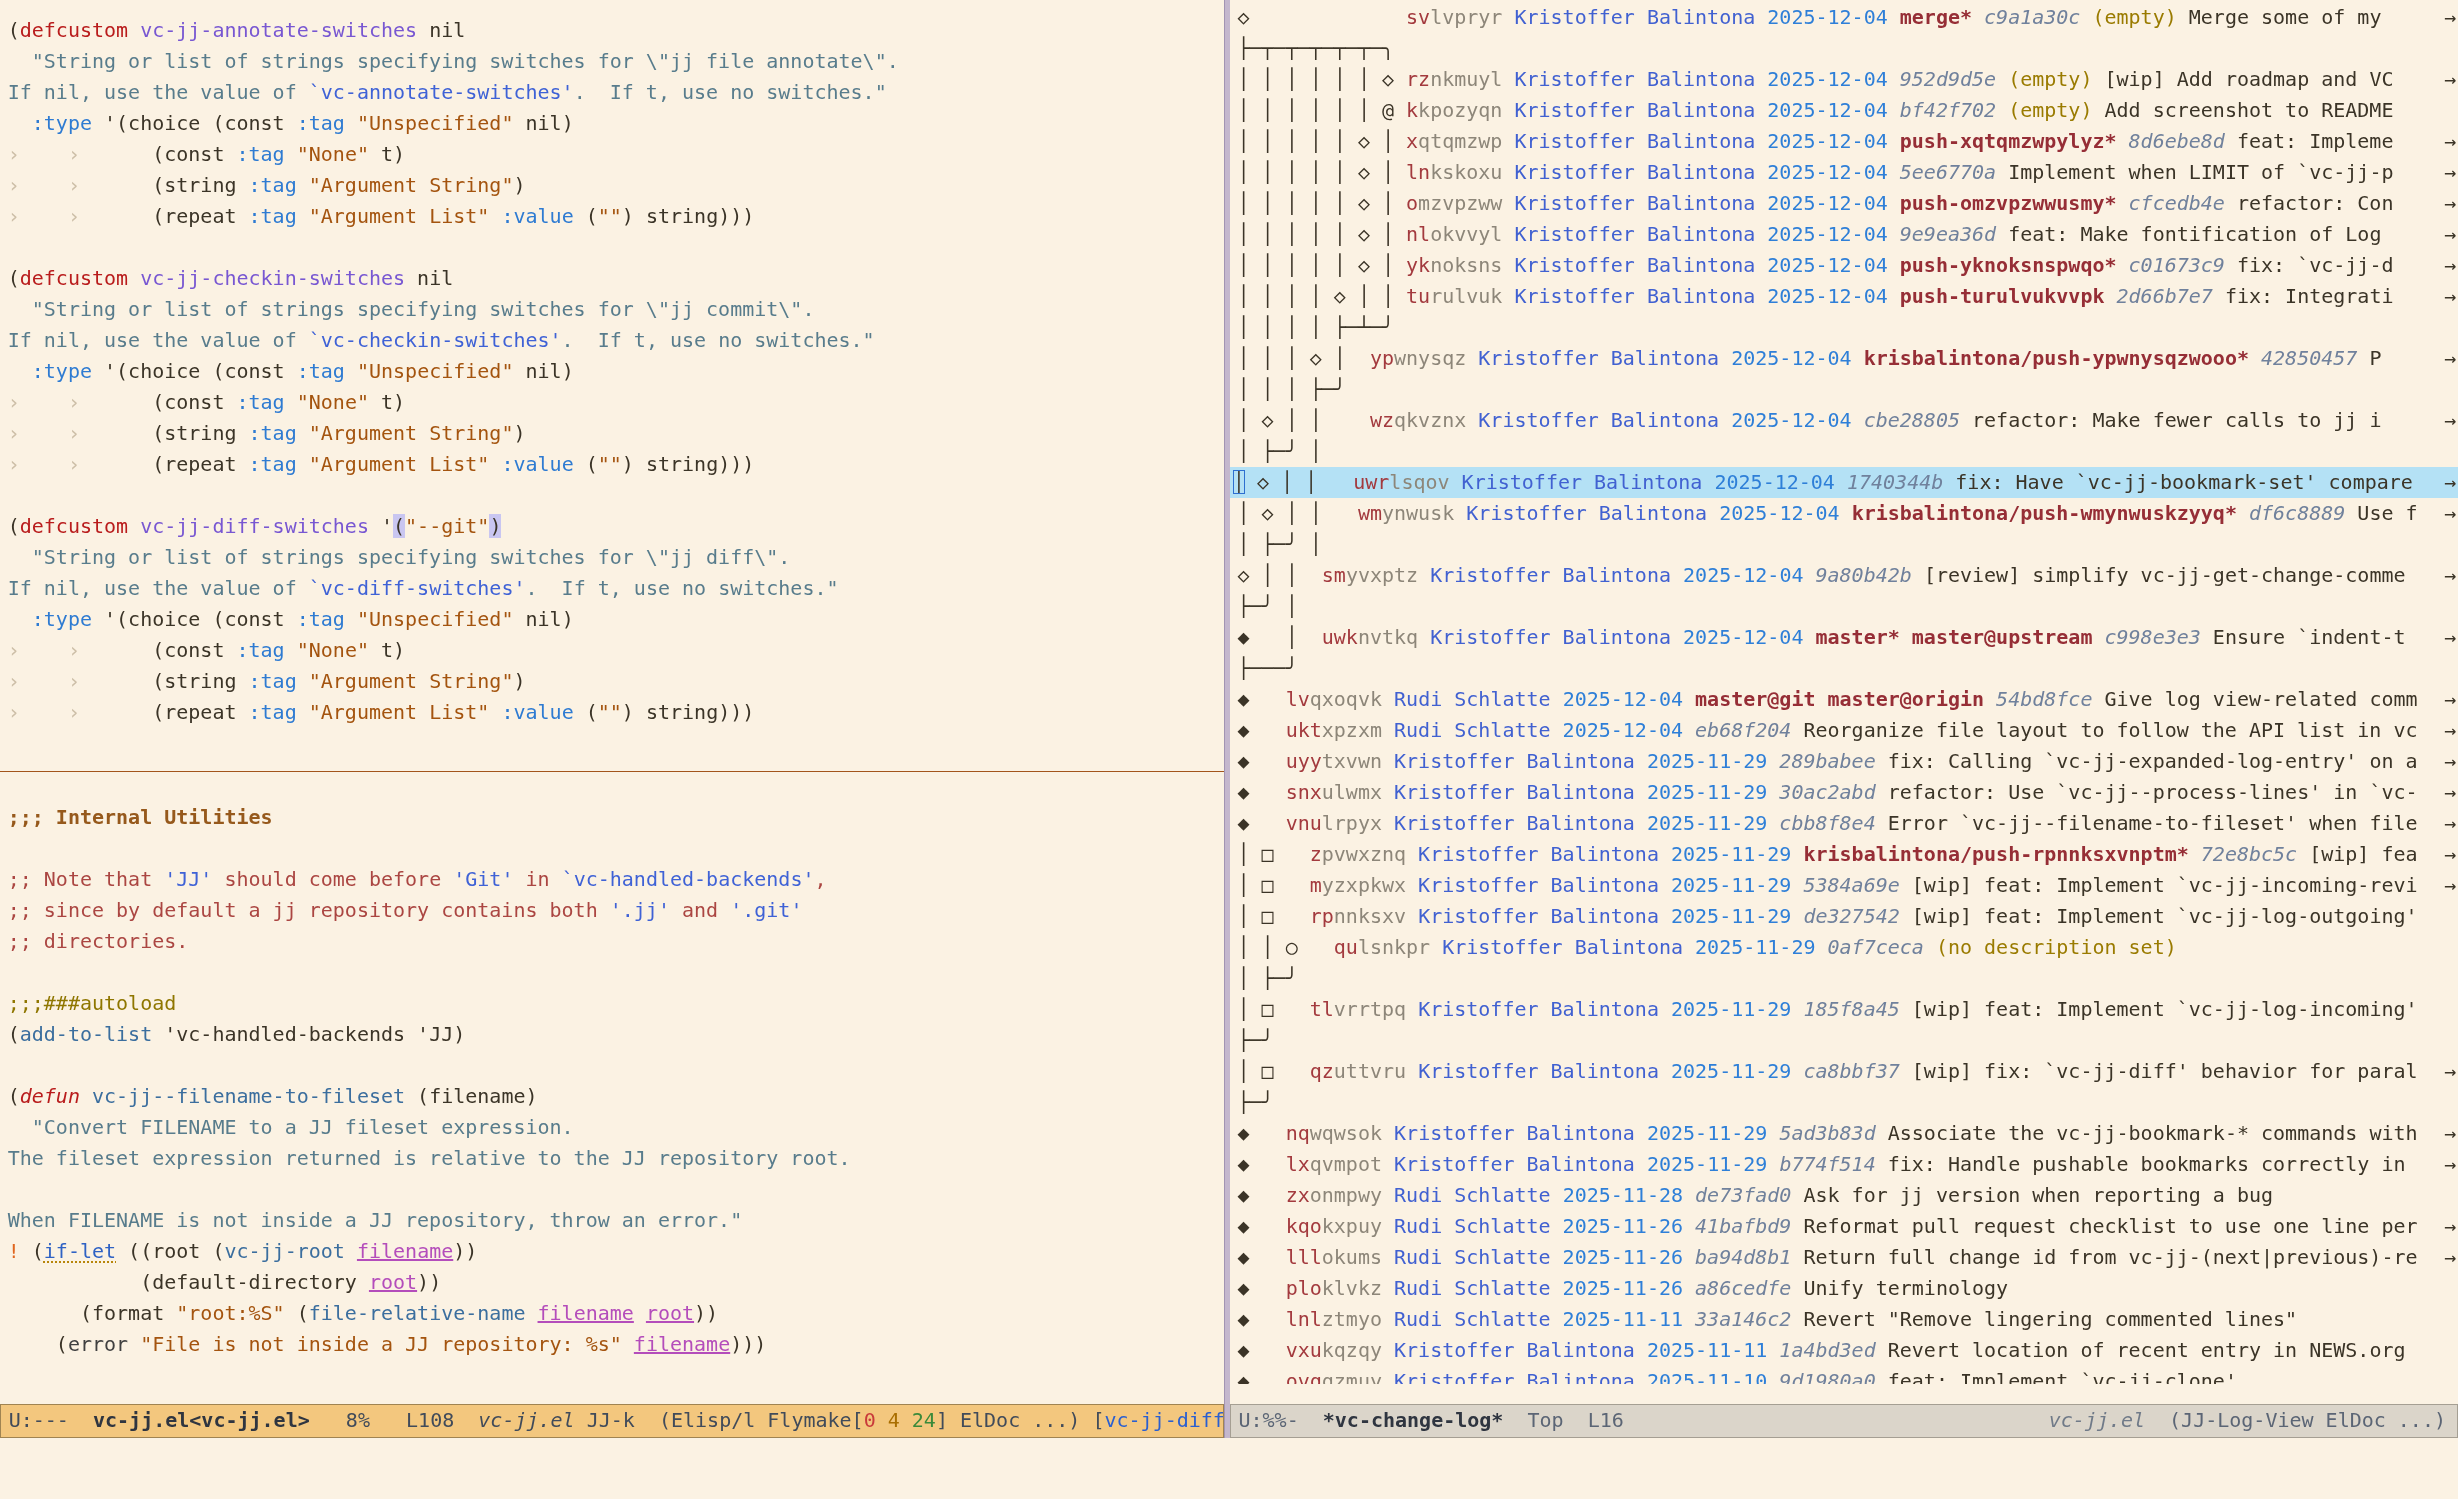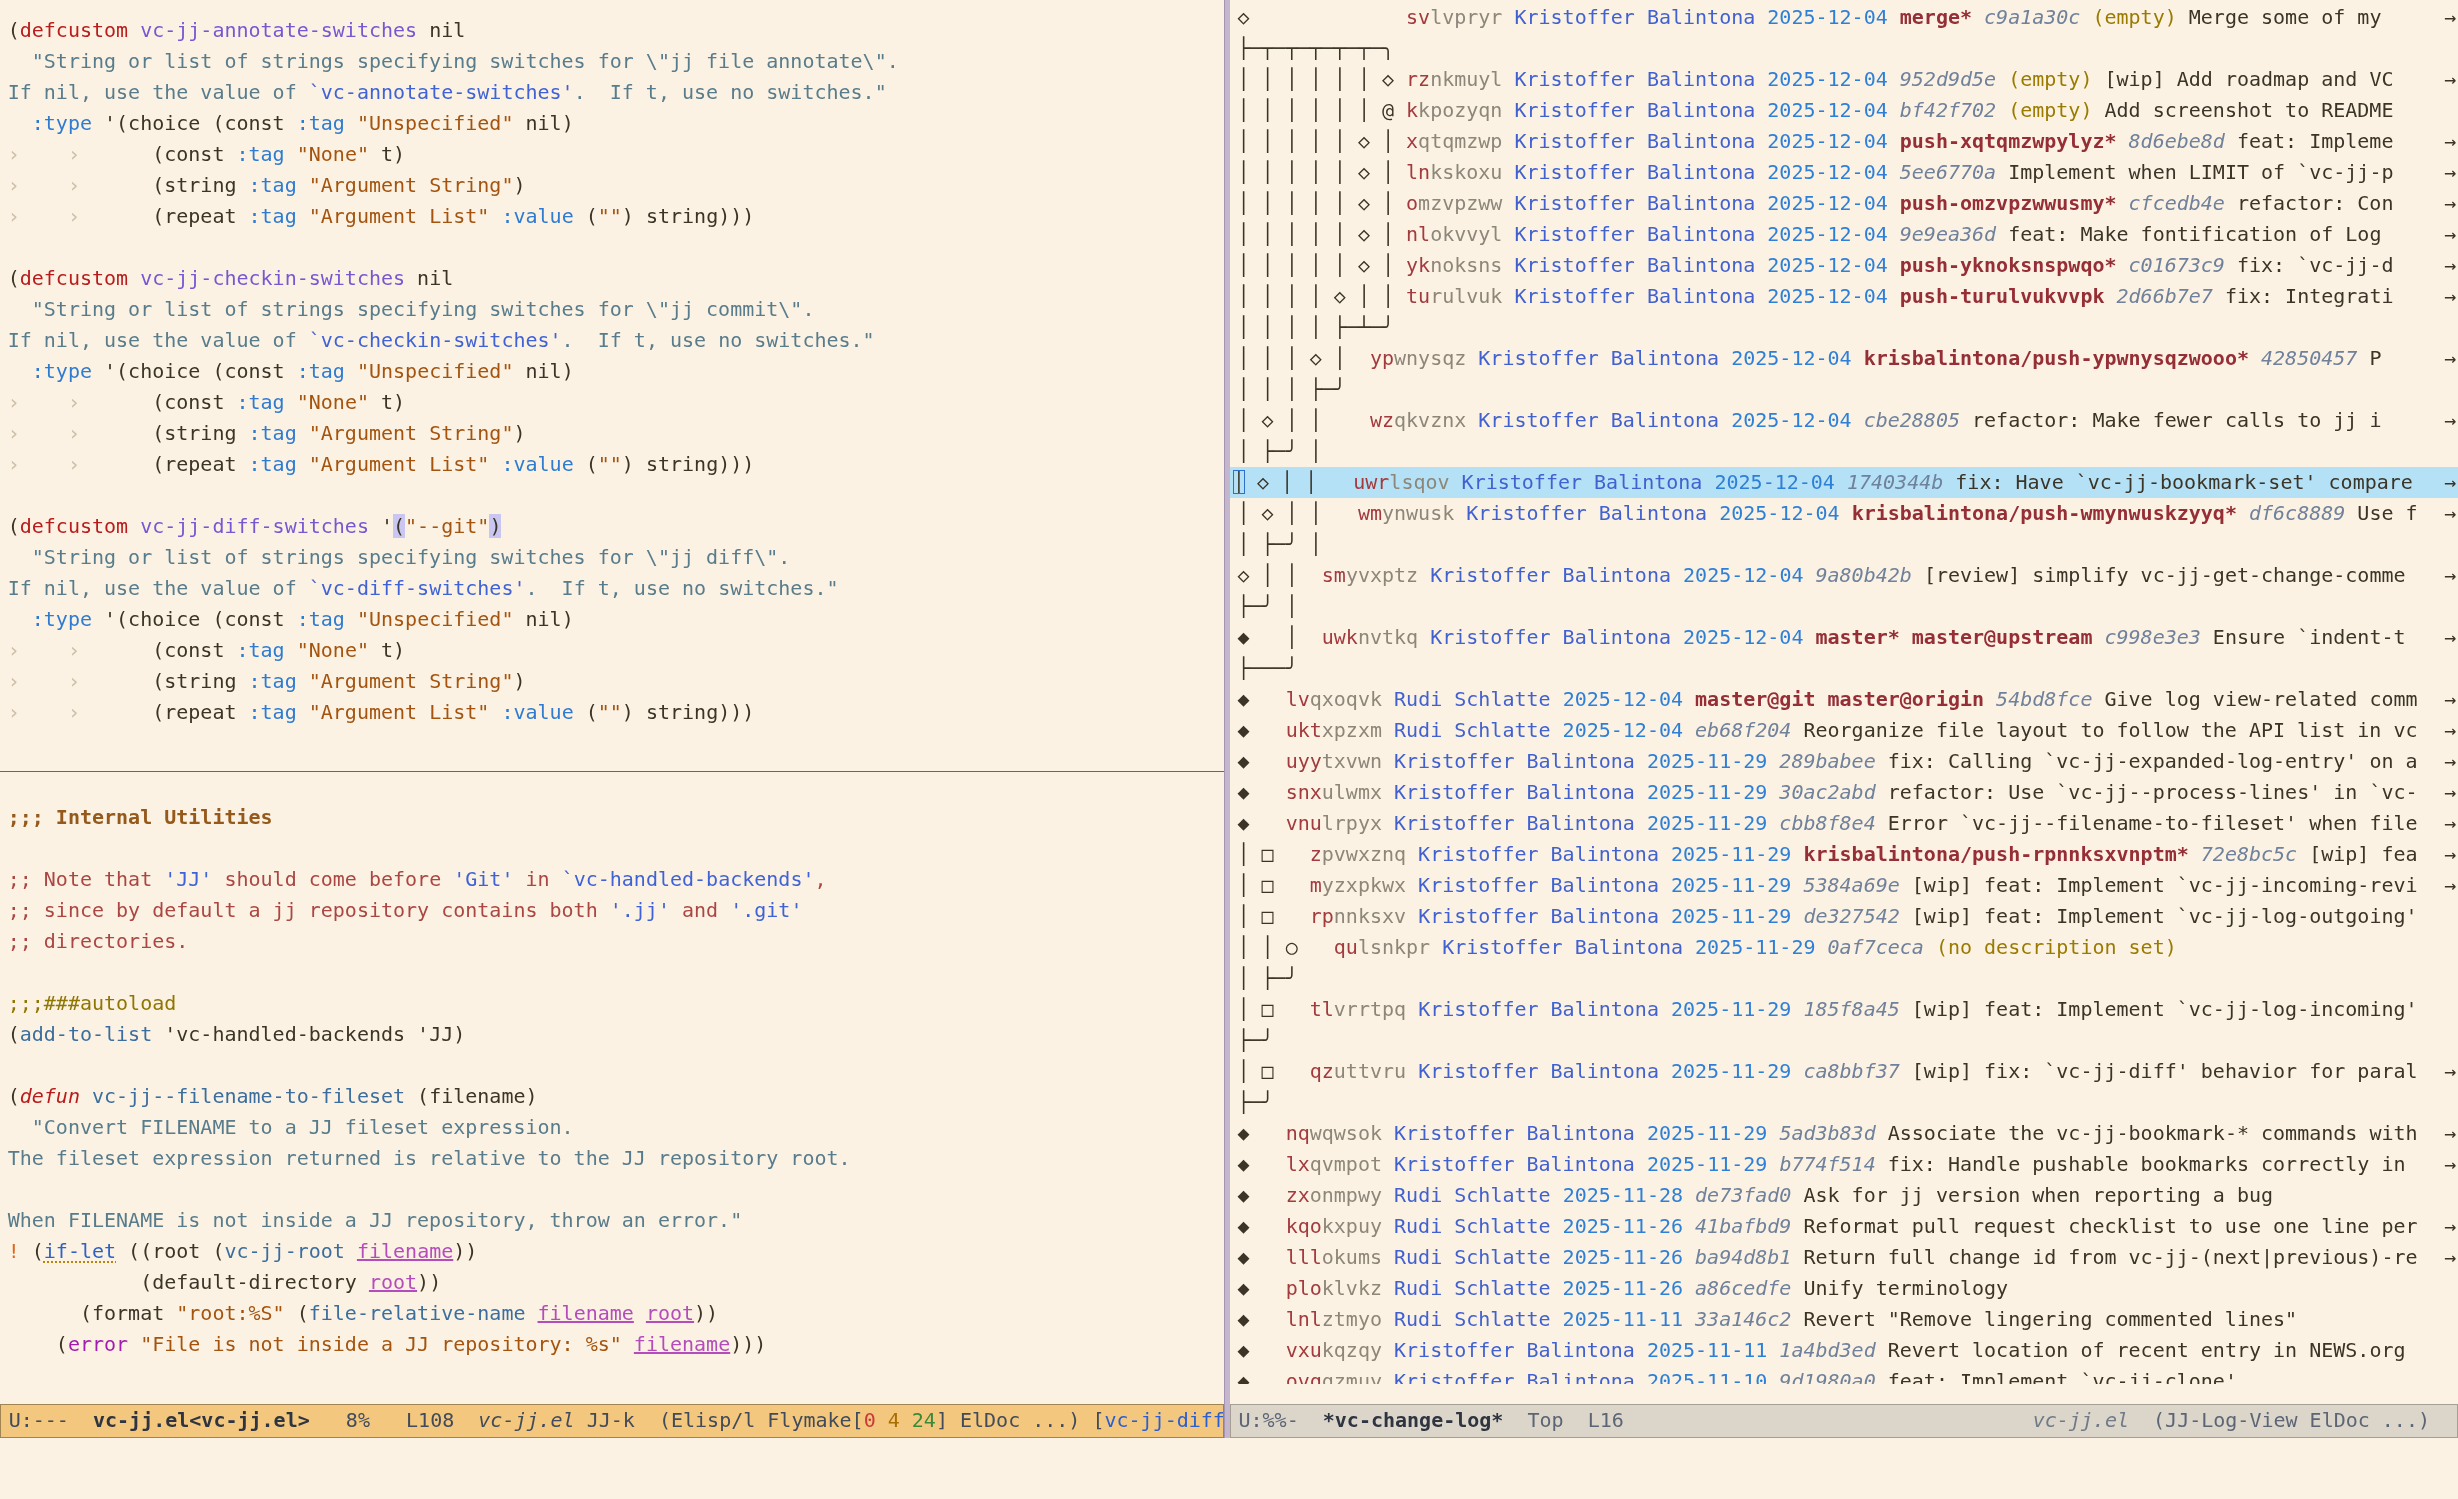--- a/index.html
+++ b/index.html
@@ -26,41 +26,41 @@
   .tk-kwbu{color:#2f62c4;text-decoration:underline dotted #b8860b 1.9px;text-underline-offset:3.8px;}
   .tk-fname{color:#3b6e9e;}
   .tk-doc{color:#587c8c;}
   .tk-str{color:#a4540f;}
   .tk-kd{color:#2e7bd2;}
   .tk-ref{color:#3f62d6;}
   .tk-com{color:#ab4642;}
   .tk-comh{color:#96591c;font-weight:bold;}
   .tk-auto{color:#8f7600;}
   .tk-var{color:#b44dbb;text-decoration:underline;}
-  .tk-errf{color:#a21caf;}
+  .tk-errf{color:#404040;}
   .tk-guide{color:#cdbfa8;}
   .tk-frg{color:#e0661f;}
   .tk-pm{background:#c9c6f1;}
   
   .g{color:#3b3427;}
   .cursorbox{outline:1.9px solid #2e6fd0;outline-offset:-1.9px;}
   .cidp{color:#a33a3e;}
   .cidr{color:#8d8679;}
   .auth{color:#4161d1;}
   .date{color:#2e7fd8;}
   .bm{color:#962e36;font-weight:bold;}
   .hash{color:#70819c;font-style:italic;}
   .olv{color:#9a7b00;}
   .desc{color:#3b3427;}
   .arrow{position:absolute;right:1.9px;top:0;color:#3b3427;}
   
   .ml{height:32px;line-height:30px;white-space:pre;overflow:hidden;flex:0 0 32px;}
   .ml-left{background:#f3c77e;color:#414b5a;border:1px solid #a08452;padding-left:7.7px;}
   .ml-right{background:#dbd5ca;color:#5b6575;border:1px solid #a59f93;padding-left:7.7px;
-            display:flex;justify-content:space-between;padding-right:27px;}
+            display:flex;justify-content:space-between;padding-right:11px;}
   .ml .b{font-weight:bold;color:#2f3540;}
   .ml .i{font-style:italic;}
   .ml .err{color:#c93a3a;}
   .ml .wrn{color:#a96e00;}
   .ml .ok{color:#3a8a3a;}
   .ml .blue{color:#2a5fd0;}
   .ml-right .i{color:#707a88;}
   .minibuf{flex:0 0 30px;background:#fbf2e3;}
 </style>
 </head>

